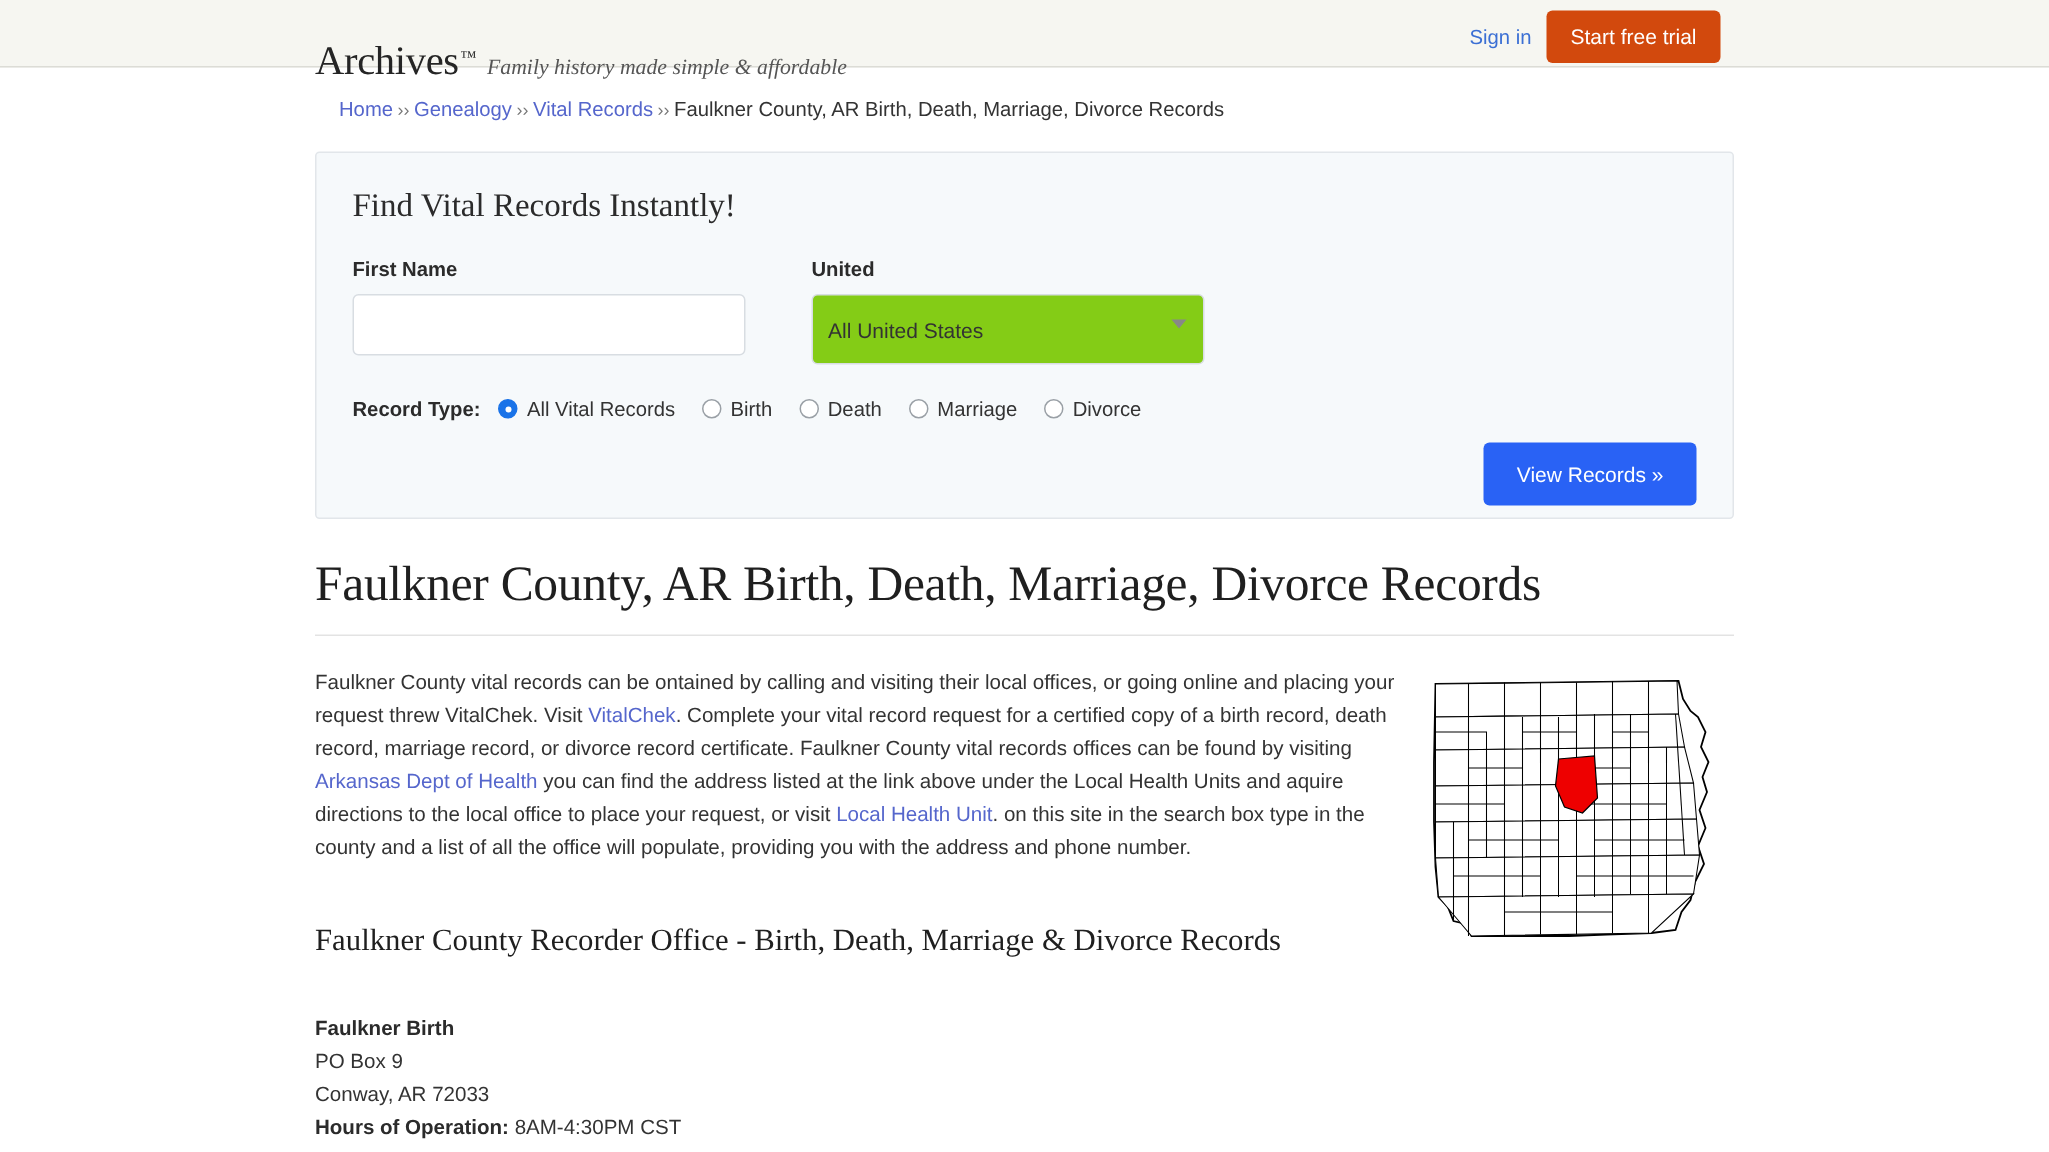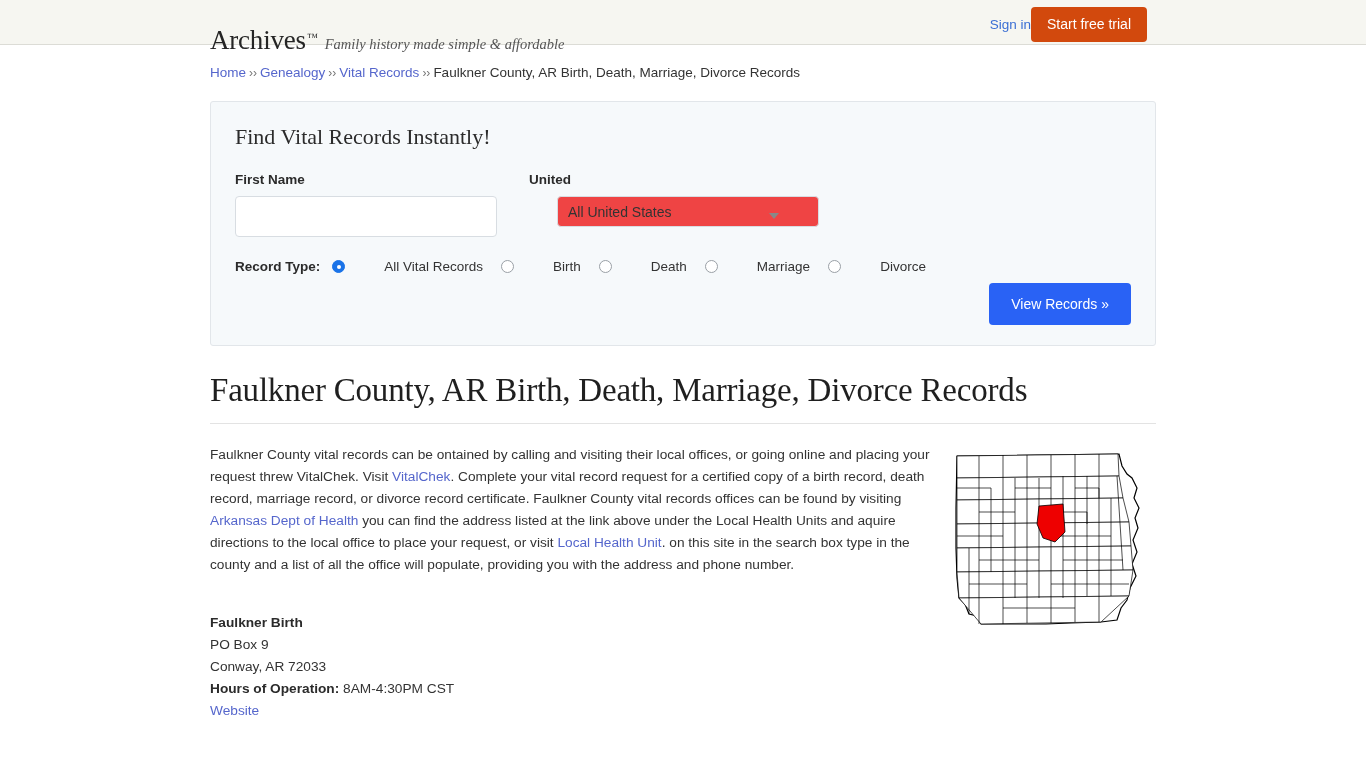--- a/index.html
+++ b/index.html
@@ -51,21 +51,21 @@
     font-size: 14.5px;
     color: #555555;
     margin-left: 8px;
   }
   .header-actions {
     position: absolute;
     right: 219px;
     top: 7px;
     display: flex;
     align-items: center;
-    gap: 0;
+    gap: 10px;
   }
   .signin-link {
     color: #3b6fd4;
     font-size: 13.5px;
     text-decoration: none;
     cursor: pointer;
   }
   .trial-btn {
     background: #d2490d;
     color: #ffffff;
@@ -85,20 +85,21 @@
   }
 
   
   .breadcrumb {
     font-size: 13.5px;
     color: #333333;
     padding-top: 18px;
     padding-bottom: 0;
     line-height: 20px;
     white-space: nowrap;
+    margin-left: 16px;
   }
   .breadcrumb a {
     color: #5566cc;
     text-decoration: none;
     cursor: pointer;
   }
   .breadcrumb .sep {
     color: #777777;
     margin: 0 3px;
     font-size: 12px;
@@ -117,21 +118,21 @@
   }
   .panel-title {
     font-family: "Liberation Serif", serif;
     font-size: 22px;
     color: #2b2b2b;
     margin: 0 0 22px 0;
     font-weight: normal;
   }
   .fields-row {
     display: flex;
-    gap: 32px;
+    gap: 44px;
   }
   .field-col { width: 262px; }
   .field-col.state { width: 262px; }
   .field-label {
     font-size: 13.5px;
     font-weight: bold;
     color: #2b2b2b;
     display: block;
     margin-bottom: 9px;
   }
@@ -147,31 +148,30 @@
     background: #ffffff;
     font-size: 14px;
     padding: 0 10px;
     font-family: "Liberation Sans", sans-serif;
     color: #333333;
     outline: none;
   }
   .select-wrap { position: relative; }
   .select-box {
     width: 100%;
-    height: 31px;
+    height: 47px;
     border: 1px solid #d8dde2;
     border-radius: 4px;
-    background: #ef4444;
+    background: #84cc16;
     font-size: 14px;
     padding: 0 30px 0 10px;
     display: flex;
     align-items: center;
     color: #333333;
     cursor: pointer;
-    margin-left: 28px;
   }
   .select-arrow {
     position: absolute;
     right: 12px;
     top: 17px;
     width: 0; height: 0;
     border-left: 5px solid transparent;
     border-right: 5px solid transparent;
     border-top: 6px solid #888888;
     pointer-events: none;
@@ -187,21 +187,20 @@
   .record-label {
     font-weight: bold;
     color: #2b2b2b;
     margin-right: 12px;
   }
   .radio-item {
     display: flex;
     align-items: center;
     margin-right: 18px;
     cursor: pointer;
-    gap: 33px;
   }
   .radio {
     width: 13px; height: 13px;
     border-radius: 50%;
     border: 1px solid #9aa0a6;
     background: #ffffff;
     display: inline-block;
     margin-right: 6px;
     position: relative;
     flex: none;
@@ -216,21 +215,21 @@
     left: 3.5px; top: 3.5px;
     width: 4px; height: 4px;
     border-radius: 50%;
     background: #ffffff;
   }
   .radio-text { color: #333333; }
 
   .panel-footer {
     position: absolute;
     right: 24px;
-    bottom: 20px;
+    bottom: 8px;
   }
   .view-records-btn {
     background: #2962f5;
     color: #ffffff;
     border: none;
     border-radius: 4px;
     font-size: 14px;
     font-family: "Liberation Sans", sans-serif;
     padding: 13px 22px;
     cursor: pointer;
@@ -416,20 +415,21 @@
           <path d="M100 136 L178 136"></path>
           <path d="M52 160 L124 160"></path>
         </g>
 
         <path d="M88 58 L112 56 L114 84 L104 94 L92 90 L86 76 Z" fill="#ee0000" stroke="#000000" stroke-width="0.8"></path>
       </g>
     </svg>
 
     <p class="intro-text"><span>Faulkner County vital records can be ontained by calling and visiting their local offices, or going online and placing your request threw VitalChek. Visit </span><a>VitalChek</a><span>. Complete your vital record request for a certified copy of a birth record, death record, marriage record, or divorce record certificate. Faulkner County vital records offices can be found by visiting </span><a>Arkansas Dept of Health</a><span> you can find the address listed at the link above under the Local Health Units and aquire directions to the local office to place your request, or visit </span><a>Local Health Unit</a><span>. on this site in the search box type in the county and a list of all the office will populate, providing you with the address and phone number.</span></p>
 
+    <h2 class="section-heading">Faulkner County Recorder Office - Birth, Death, Marriage &amp; Divorce Records</h2>
 
     <div class="office-block">
       <div class="name">Faulkner Birth</div>
       <div>PO Box 9</div>
       <div>Conway, AR 72033</div>
       <div><span class="hours-label">Hours of Operation:</span> <span>8AM-4:30PM CST</span></div>
       <div><a>Website</a></div>
     </div>
   </div>
 </div>

